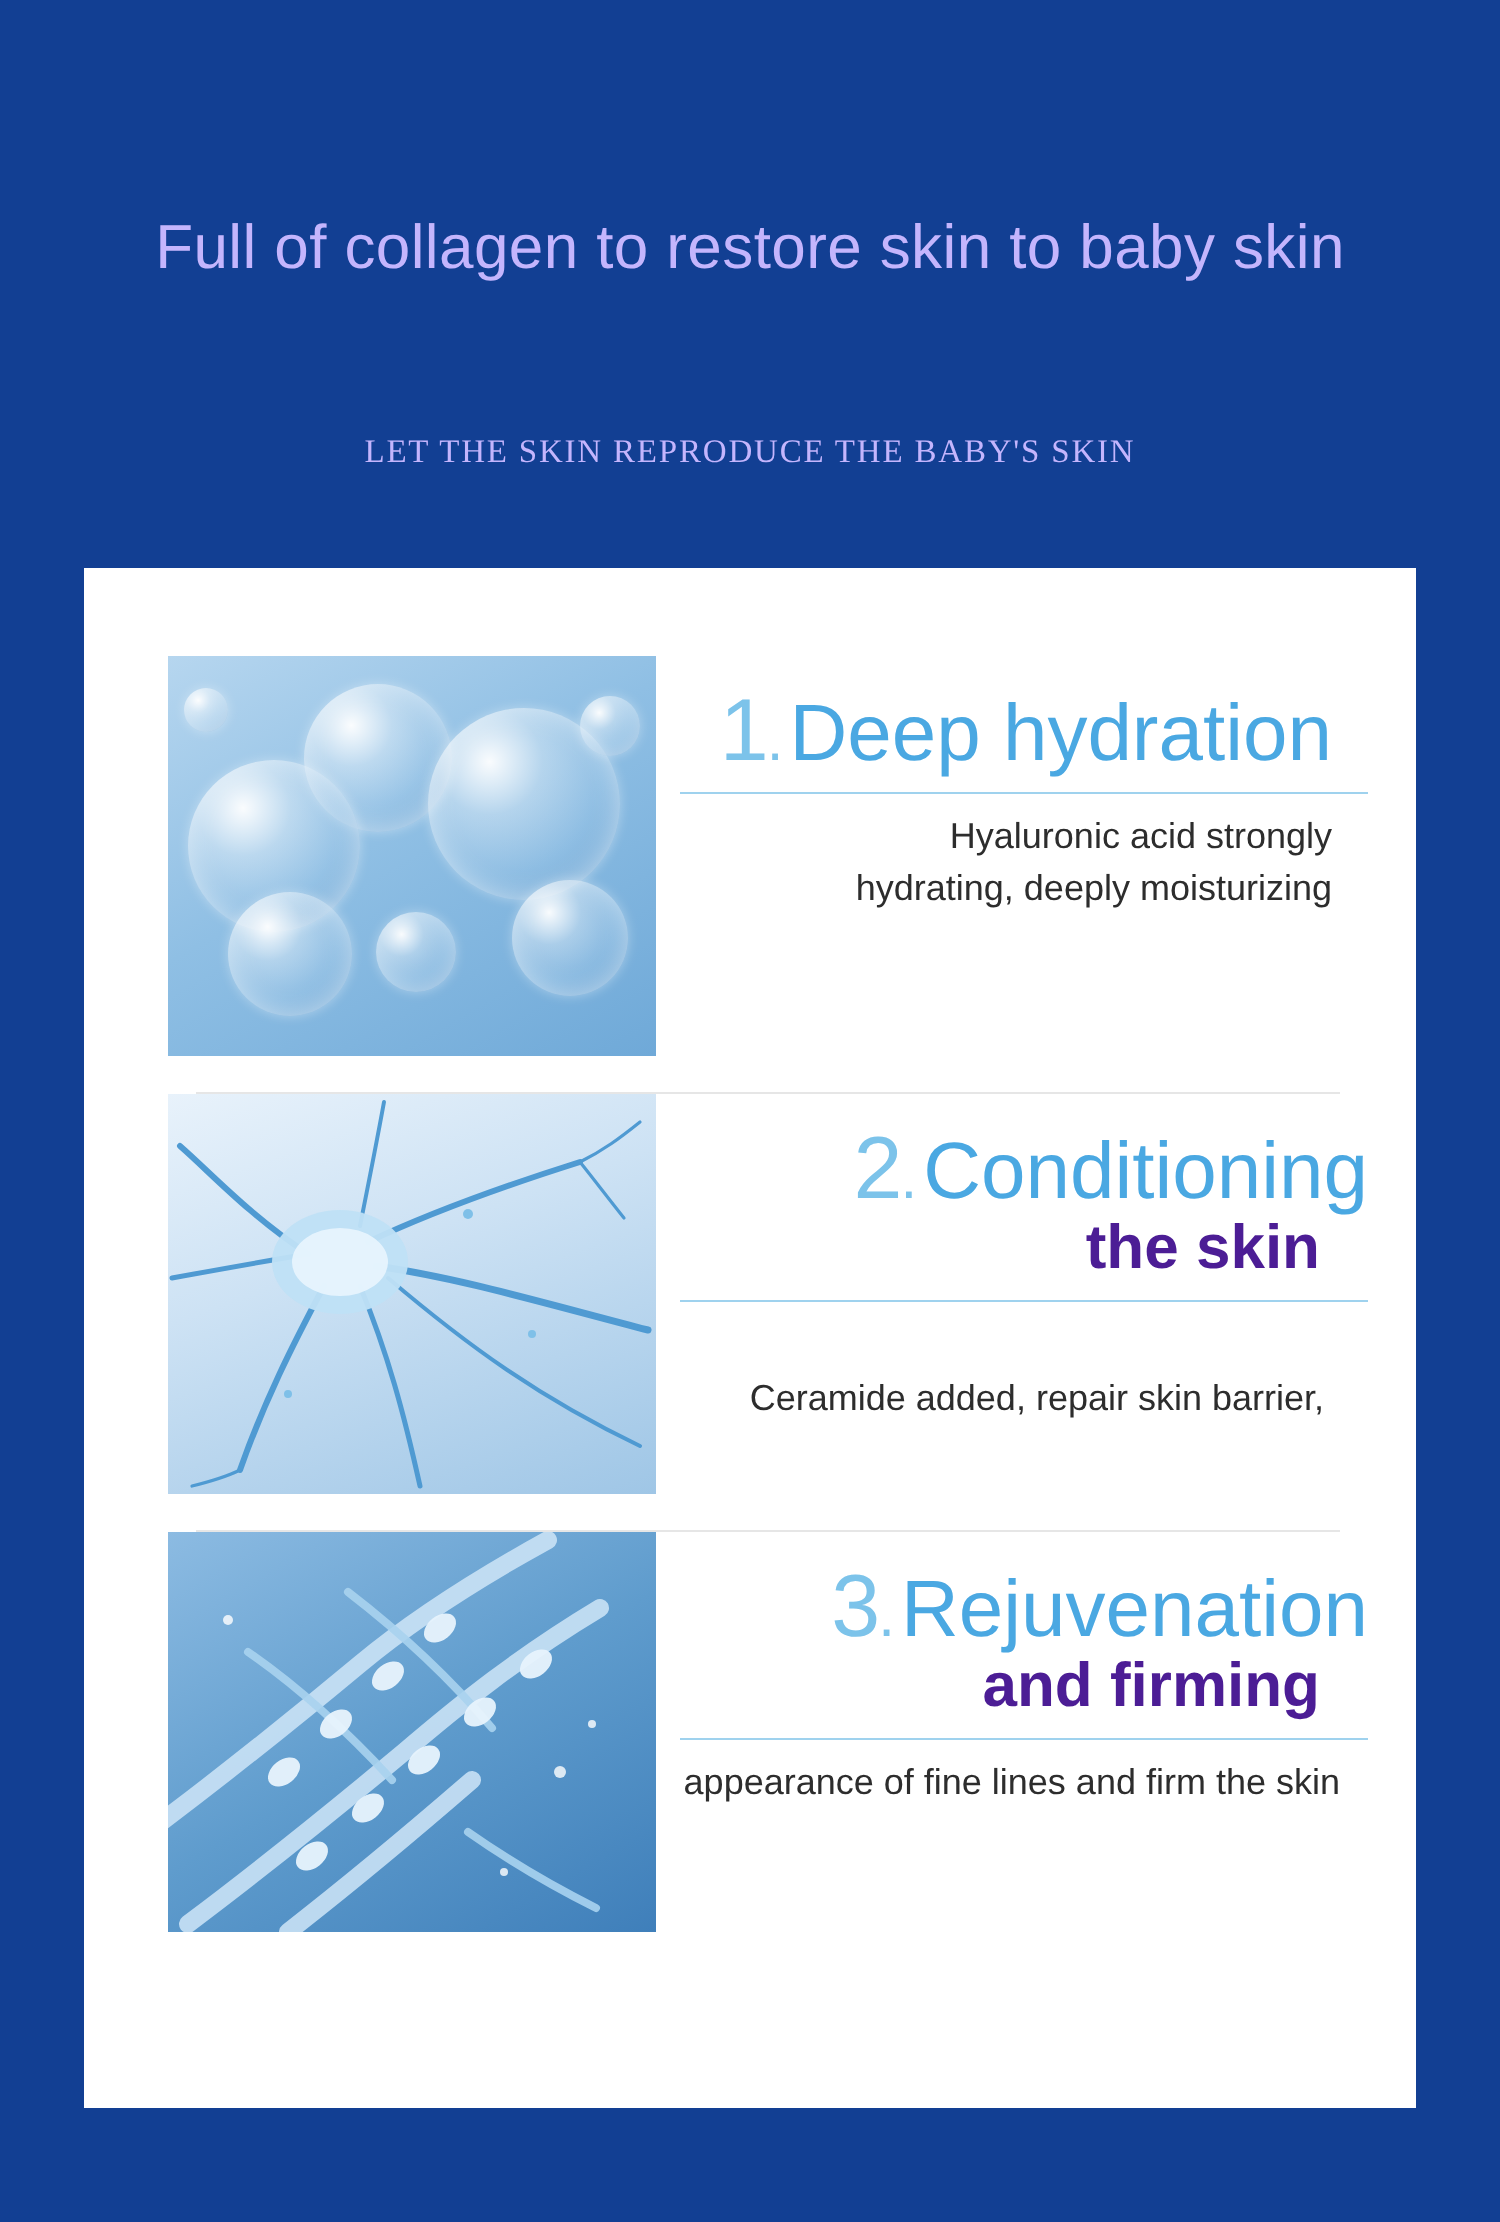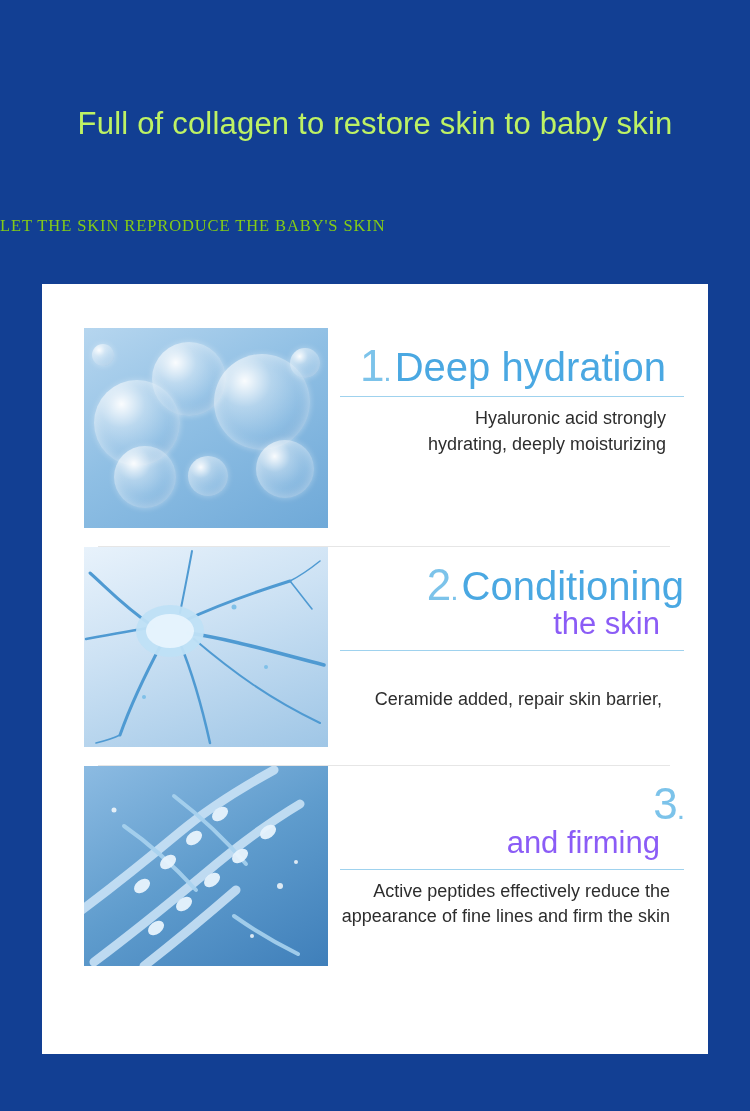--- a/index.html
+++ b/index.html
@@ -14,30 +14,31 @@
 
   .page {
     position: relative;
     width: 750px;
     height: 1111px;
     background: #123f93;
   }
 
   .headline {
     text-align: center;
-    color: #bef264;
+    color: #c4b5fd;
     font-size: 31px;
     font-weight: 400;
     letter-spacing: 0.2px;
     padding-top: 106px;
     line-height: 1.15;
   }
 
   .subhead {
-    color: #84cc16;
+    text-align: center;
+    color: #c4b5fd;
     font-family: "Liberation Serif", serif;
     font-size: 16.5px;
     letter-spacing: 0.9px;
     padding-top: 74px;
   }
 
   .card {
     position: absolute;
     left: 42px;
     top: 284px;
@@ -132,22 +133,22 @@
   .title {
     font-size: 40px;
     font-weight: 400;
     color: #4aa8e2;
     line-height: 1.05;
     margin-left: 4px;
   }
 
   .title-2nd {
     font-size: 31px;
-    font-weight: 400;
-    color: #8b5cf6;
+    font-weight: 700;
+    color: #4c1d95;
     line-height: 1.12;
     text-align: right;
     padding-right: 24px;
   }
 
   .rule {
     height: 1px;
     background: #9fd2ee;
     margin: 8px 0 9px 0;
   }
@@ -262,23 +263,23 @@
               <circle cx="196" cy="120" r="3"></circle>
               <circle cx="212" cy="96" r="2"></circle>
               <circle cx="30" cy="44" r="2.5"></circle>
               <circle cx="168" cy="170" r="2"></circle>
             </g>
           </svg>
         </div>
         <div class="txt">
           <div class="title-line">
             <span class="num"><span>3</span><span class="dot">.</span></span>
+            <span class="title">Rejuvenation</span>
           </div>
           <div class="title-2nd">and firming</div>
           <div class="rule"></div>
-          <div class="desc">Active peptides effectively reduce the</div>
           <div class="desc">appearance of fine lines and firm the skin</div>
         </div>
       </div>
 
     </div>
   </div>
 </div>
 
 </body></html>

